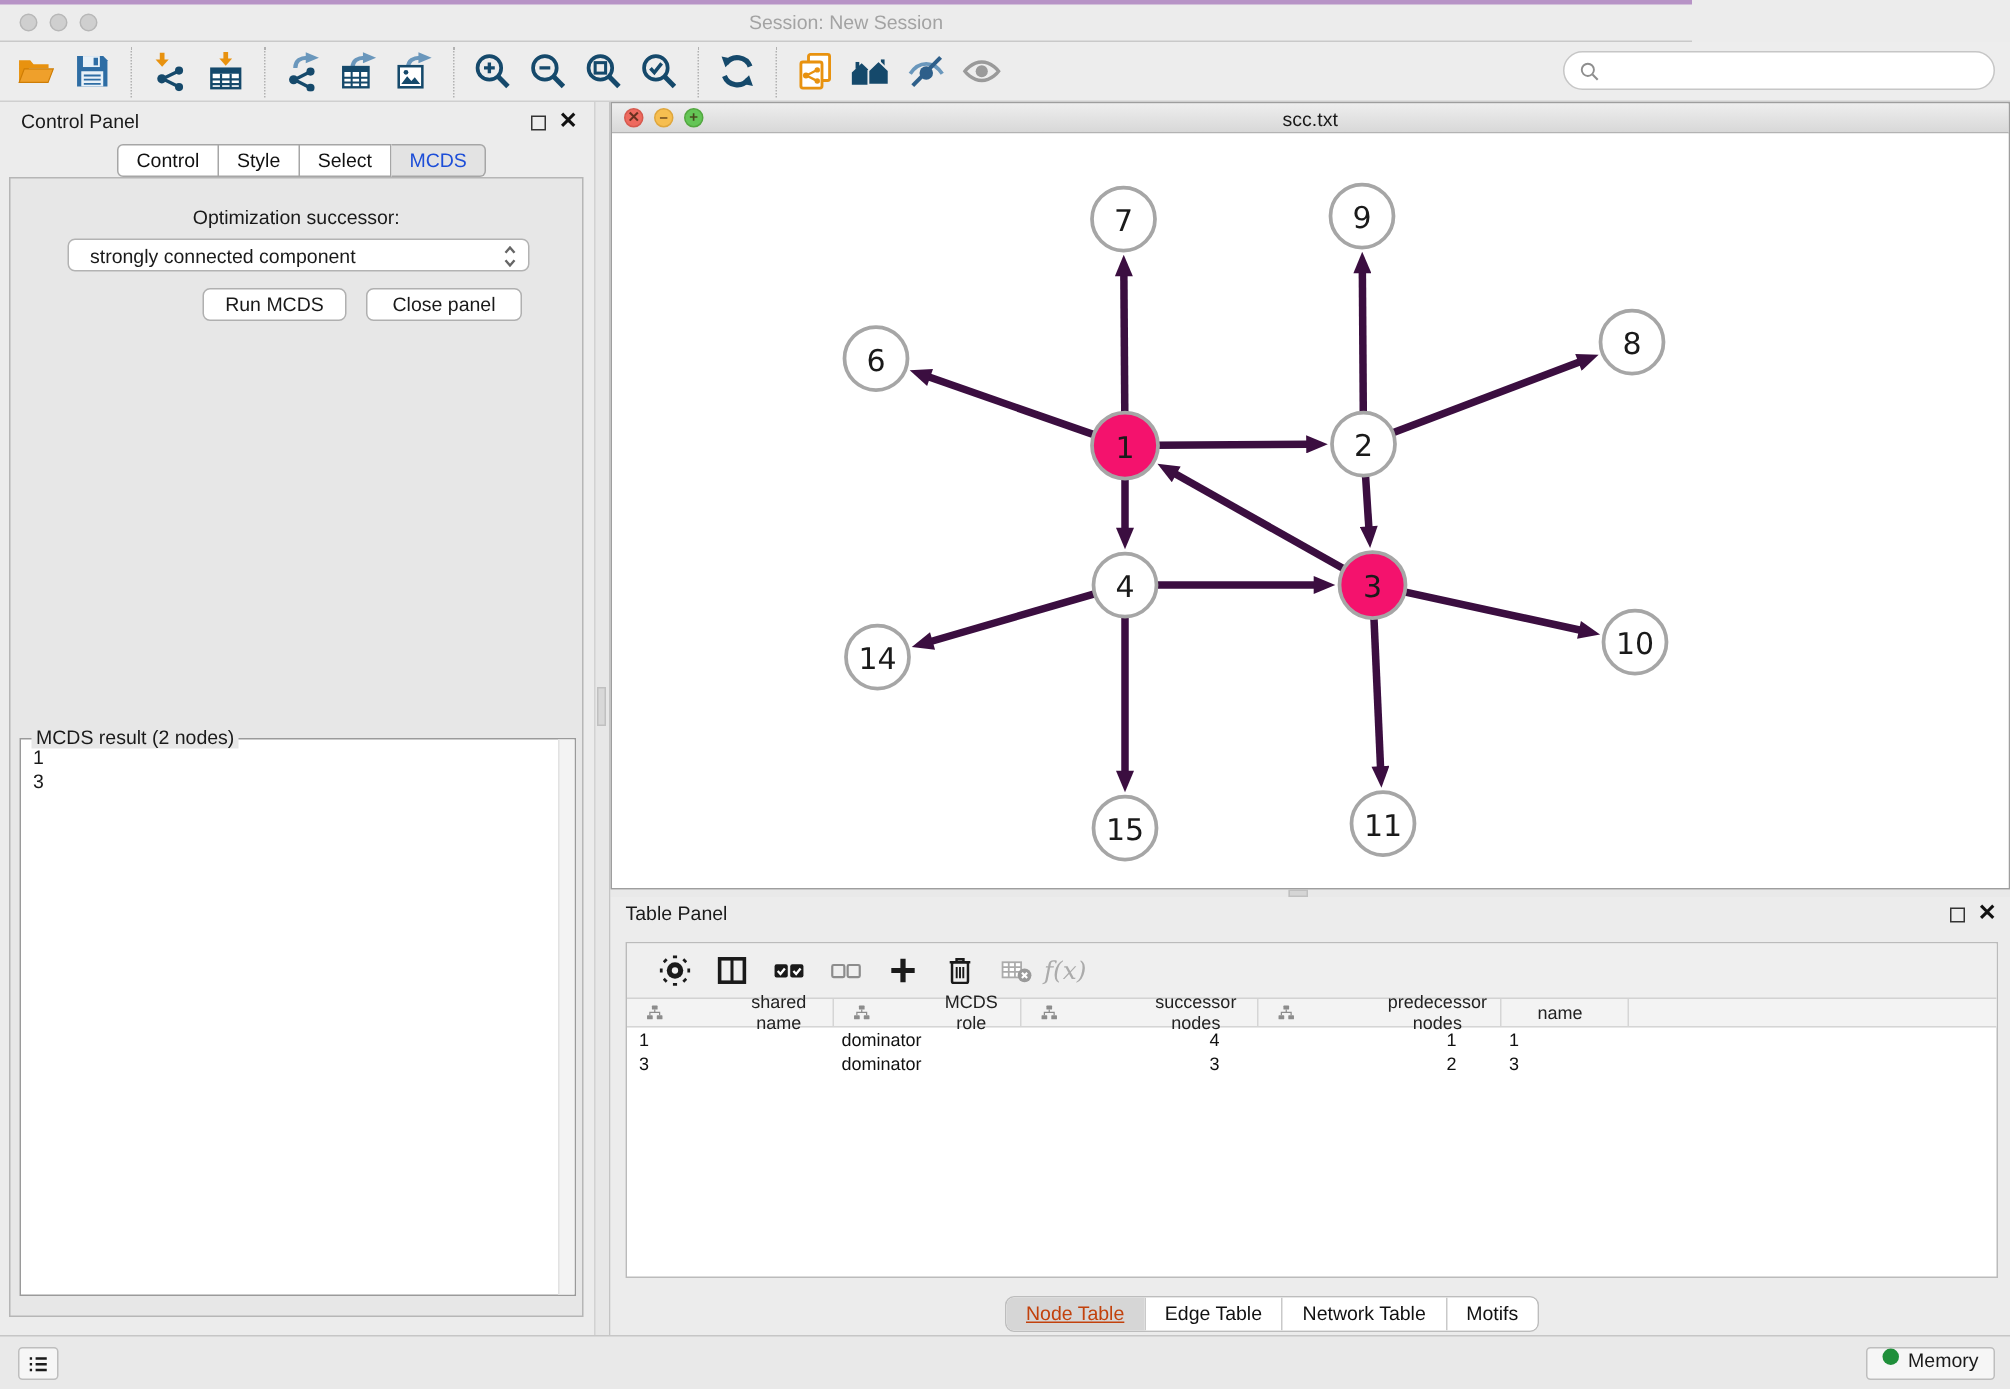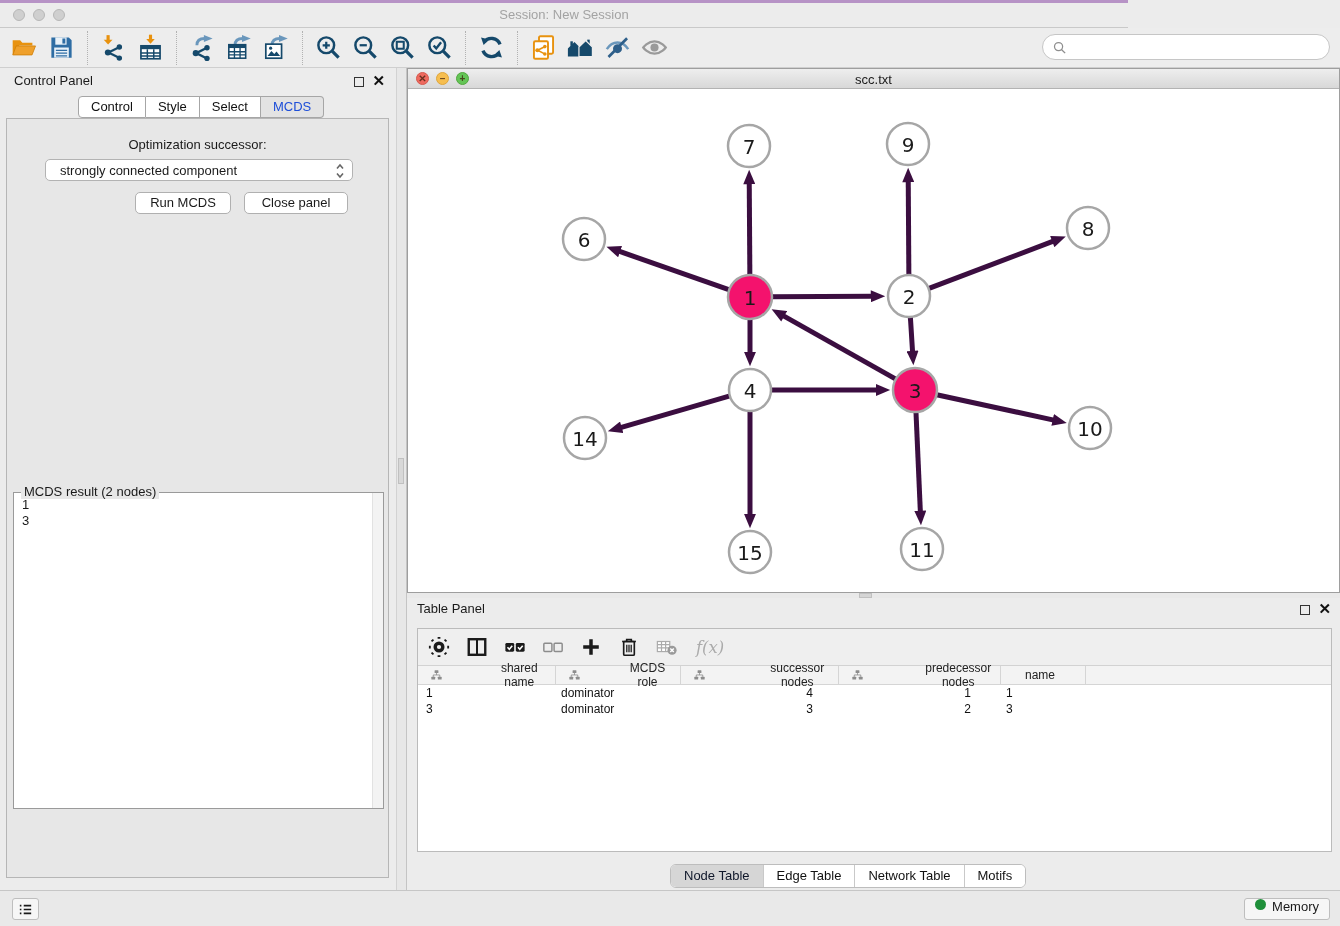--- a/index.html
+++ b/index.html
@@ -34,21 +34,21 @@
   .tab:first-child { border-left:1px solid #A6A6A6; border-radius:4px 0 0 4px; }
   .tab:last-child { border-radius:0 4px 4px 0; }
   .tab.active { background:#E3E3E3; color:#1d4ed8; }
   .cp-body { position:absolute; left:6px; top:50px; width:383px; height:760px; background:#E7E7E7; border:1px solid #B6B6B6; }
   .opt-label { position:absolute; left:0; top:18px; width:100%; text-align:center; }
   .dropdown { position:absolute; left:38px; top:40px; width:308px; height:22px; background:#FFF; border:1px solid #B3B3B3; border-radius:5px; display:flex; align-items:center; padding-left:14px; }
   .dropdown .stepper { position:absolute; right:7px; top:2px; width:10px; height:18px; }
   .cp-button { position:absolute; top:73px; height:22px; background:#FFF; border:1px solid #B0B0B0; border-radius:5px; text-align:center; line-height:20px;margin-left:40px; }
   .btn-run { left:88px; width:96px; }
   .btn-closep { left:197px; width:104px; }
-  .result-box { position:absolute; left:6px; top:373px; width:371px; height:317px; border:1px solid #9A9A9A; background:#FFF; }
+  .result-box { position:absolute; left:6px; top:373px; width:371px; height:372px; border:1px solid #9A9A9A; background:#FFF; }
   .result-legend { position:absolute; left:7px; top:-9px; background:#E7E7E7; padding:0 3px; }
   .result-lines { position:absolute; left:0; top:0; right:12px; bottom:0; padding:4px 8px; line-height:16px; }
   .result-scroll { position:absolute; right:0; top:0; bottom:0; width:11px; background:#F3F3F3; border-left:1px solid #E2E2E2; }
 
   
   .v-split { position:absolute; left:396px; top:68px; width:11px; height:822px; background:#E7E7E7; border-left:1px solid #D2D2D2; border-right:1px solid #C4C4C4; }
   .v-grip { position:absolute; left:1px; top:390px; width:6px; height:26px; background:#D8D8D8; border:1px solid #C0C0C0; }
   .h-split { position:absolute; left:407px; top:593px; width:933px; height:5px; background:#E9E9E9; }
   .h-grip { position:absolute; left:452px; top:0; width:13px; height:5px; background:#D5D5D5; border:1px solid #C0C0C0; }
 
@@ -60,33 +60,33 @@
   .nl-close { background:#EE6A5F; border:1px solid #D6594E; }
   .nl-min   { background:#F6BE50; border:1px solid #DFA63C; }
   .nl-max   { background:#64C556; border:1px solid #52A73F; }
   .net-title { position:absolute; left:0; top:3px; width:100%; text-align:center; color:#1A1A1A; }
   .net-canvas { position:absolute; left:0; top:20px; width:931px; height:503px; background:#FFF; }
 
   
   .table-panel { position:absolute; left:407px; top:598px; width:933px; height:292px; background:#ECECEC; }
   .tp-box { position:absolute; left:10px; top:30px; width:915px; height:224px; border:1px solid #BBB; background:#FFF; }
   .tp-toolbar { height:37px; background:#EFEFEF; border-bottom:1px solid #D2D2D2; display:flex; align-items:center; padding-left:10px; gap:5px; }
-  .tp-btn { width:33px; height:30px; display:flex; align-items:center; justify-content:flex-start; }
+  .tp-btn { width:33px; height:30px; display:flex; align-items:center; justify-content:flex-end; }
   .tp-btn svg { width:22px; height:22px; }
   .tp-btn.wide svg { width:34px; height:24px; }
   .tp-header { display:flex; height:19px; background:#F3F3F3; border-bottom:1px solid #D5D5D5; font-size:12px; color:#222; }
   .tp-col { display:flex; align-items:center; border-right:1px solid #D5D5D5; height:100%; }
   .tp-col svg { width:13px; height:13px; margin-left:6px; flex:none; }
   .tp-col span { flex:1; text-align:center; padding-right:6px; }
   .tp-row { display:flex; height:16px; font-size:12px; color:#111; }
   .tp-cell { height:100%; line-height:16px; overflow:hidden; white-space:nowrap; }
   .tp-tabs { position:absolute; left:263px; top:266px; display:flex; border:1px solid #BDBDBD; border-radius:6px; overflow:hidden; background:#FFF; }
   .tp-tab { padding:3px 13px 4px; border-left:1px solid #C9C9C9; background:#FFF; color:#111; }
   .tp-tab:first-child { border-left:none; }
-  .tp-tab.active { background:#D6D6D6; color:#0f172a; }
+  .tp-tab.active { background:#D6D6D6; color:#c2410c;text-decoration:underline; }
 
   
   .status { position:absolute; left:0; top:890px; width:1340px; height:36px; background:#E9E9E9; border-top:1px solid #C6C6C6; }
   .list-btn { position:absolute; left:12px; top:7px; width:27px; height:22px; background:#F6F6F6; border:1px solid #BEBEBE; border-radius:3px; display:flex; align-items:center; justify-content:center; }
   .list-btn svg { width:17px; height:17px; }
   .memory-btn { position:absolute; right:10px; top:7px; height:22px; padding:0 10px; background:#F6F6F6; border:1px solid #BEBEBE; border-radius:3px; display:flex; gap:6px; }
   .mem-dot { width:11px; height:11px; border-radius:50%; background:#1F8F3A; }
 </style>
 </head>
 <body>

